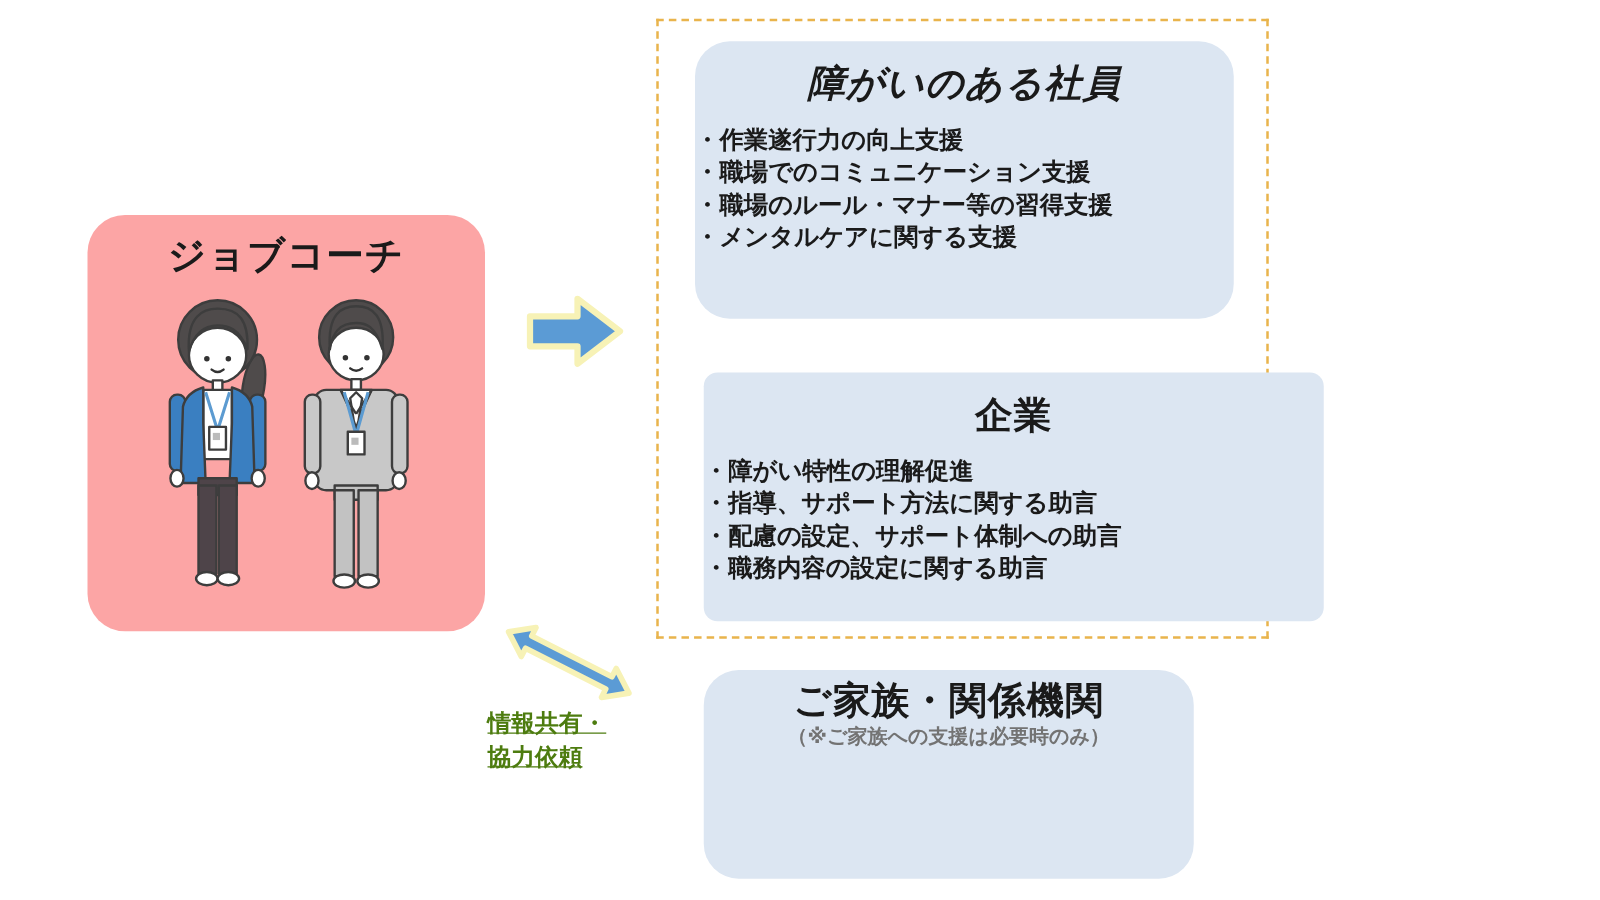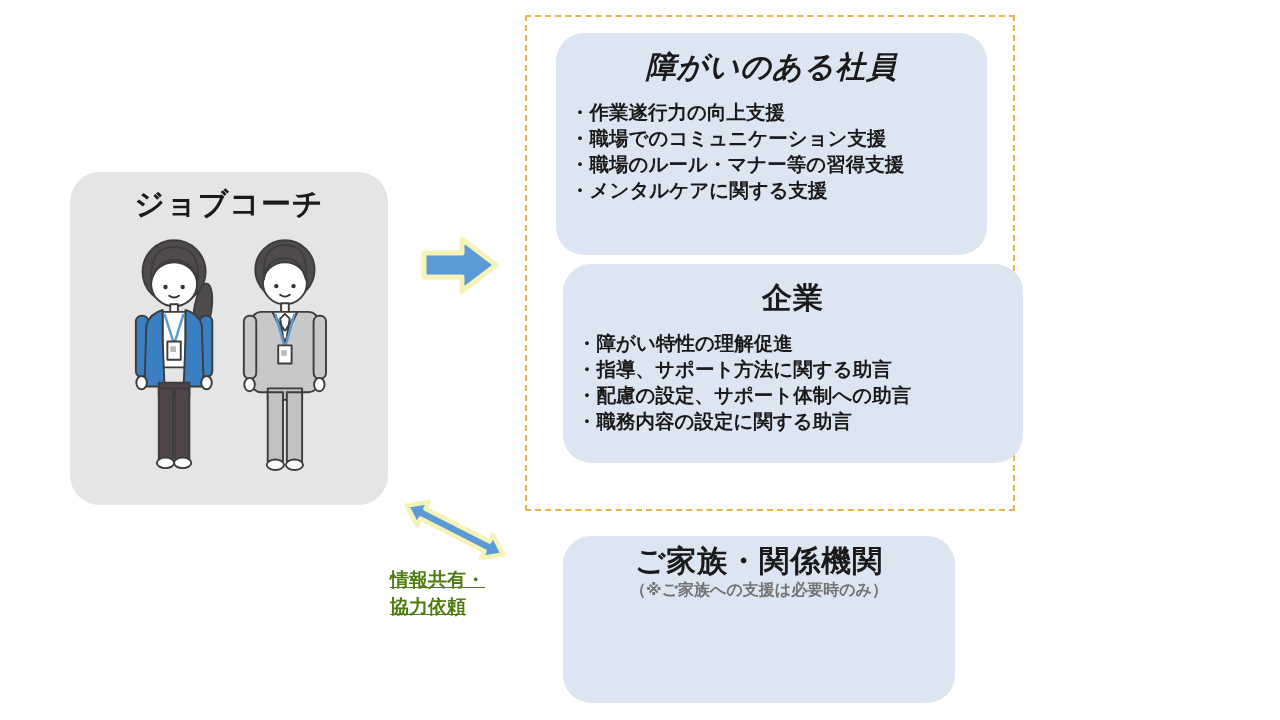--- a/index.html
+++ b/index.html
@@ -6,21 +6,21 @@
   body{
     width:1280px;height:720px;background:#ffffff;overflow:hidden;
     font-family:"Liberation Sans","DejaVu Sans",sans-serif;
     color:#111111;
   }
   #canvas{position:relative;width:1280px;height:720px;background:#ffffff;}
 
   
   .coach-box{
     position:absolute;left:70px;top:172px;width:318px;height:333px;
-    background:#e5e5e5;border-radius:30px;
+    background:#fca5a5;border-radius:30px;
   }
   .coach-title{
     margin-top:12px;text-align:center;
     font-size:30px;font-weight:700;letter-spacing:1px;color:#1a1a1a;
   }
   .coach-illustration{
     position:absolute;left:36px;top:52px;width:247px;height:258px;
   }
 
   
@@ -39,33 +39,33 @@
   .dashed-group{
     position:absolute;left:525px;top:15px;width:486px;height:492px;
     border:2px dashed #E9B44C;background:transparent;
   }
 
   
   .info-box{
     position:absolute;background:#DCE6F2;border-radius:28px;box-sizing:border-box;
   }
   .box-employees{left:556px;top:33px;width:431px;height:222px;}
-  .box-company{left:563px;top:264px;width:460px;height:199px;}
+  .box-company{left:563px;top:298px;width:496px;height:199px;border-radius:11px;}
   .box-family{left:563px;top:536px;width:392px;height:167px;}
   .info-title{
     text-align:center;font-size:30px;font-weight:700;color:#1a1a1a;letter-spacing:1px;
   }
   .box-employees .info-title{margin-top:14px;font-style:italic;}
   .box-company .info-title{margin-top:14px;}
   .box-family .info-title{margin-top:8px;line-height:34px;}
   .info-subtitle{
     text-align:center;font-size:16px;font-weight:700;color:#737373;line-height:24px;
   }
   .bullets{
-    margin-top:11px;padding-left:14px;padding-right:6px;
+    margin-top:11px;padding-right:6px;
     font-size:19.5px;font-weight:700;line-height:26px;color:#1a1a1a;
   }
   .box-family .bullets{margin-top:9px;}
   .bullet{white-space:nowrap;}
 
   svg .ln{stroke:#3D3D3D;stroke-width:2;stroke-linejoin:round;stroke-linecap:round;}
 </style>
 </head>
 <body>
 

